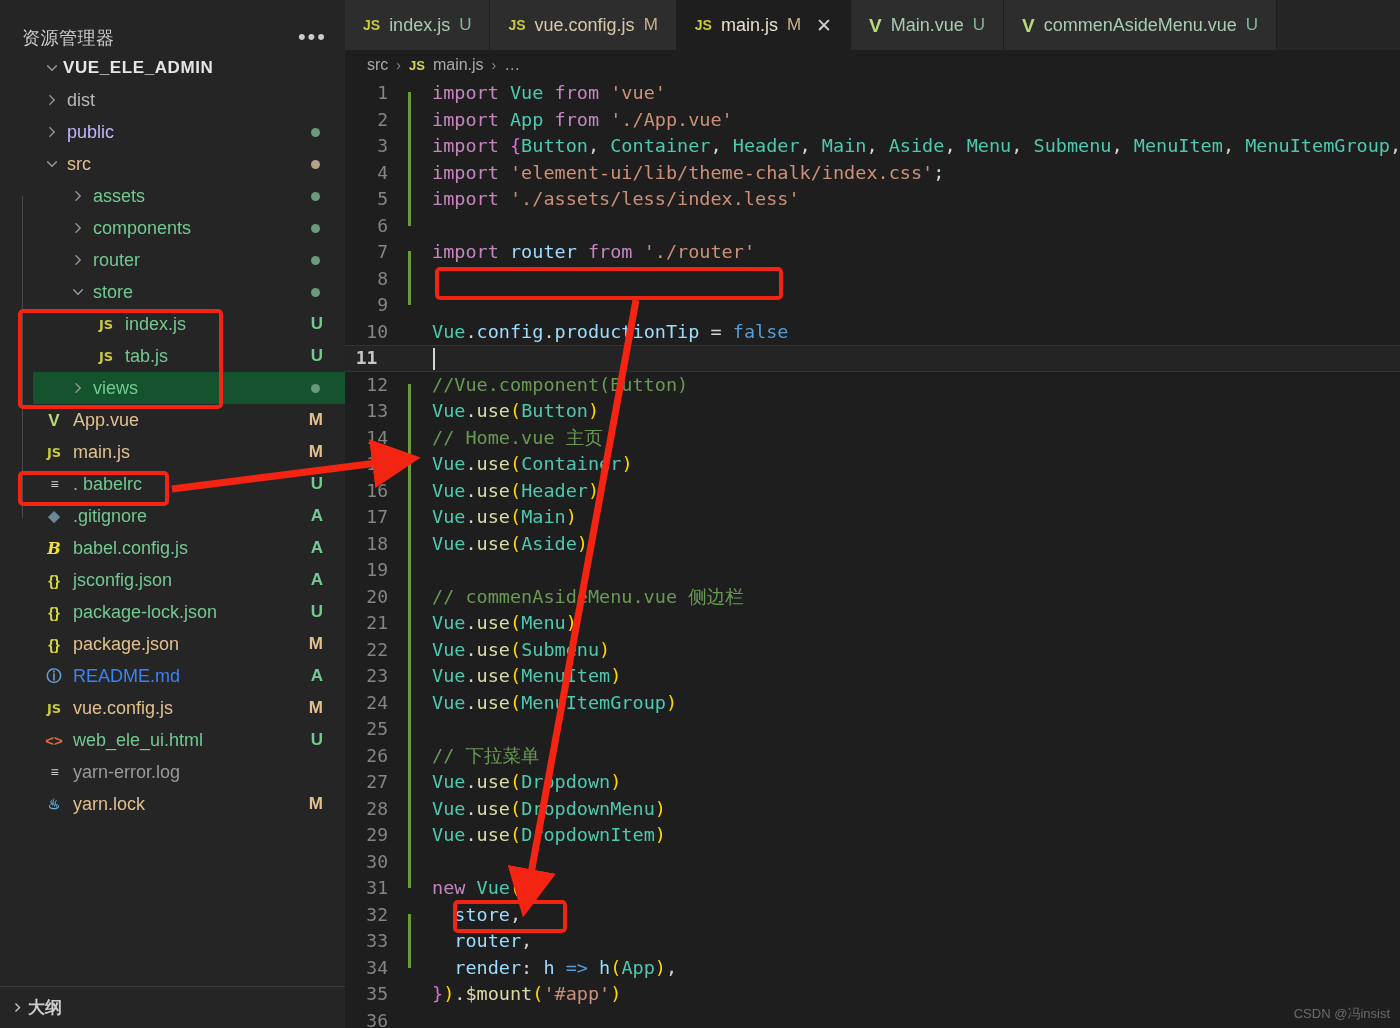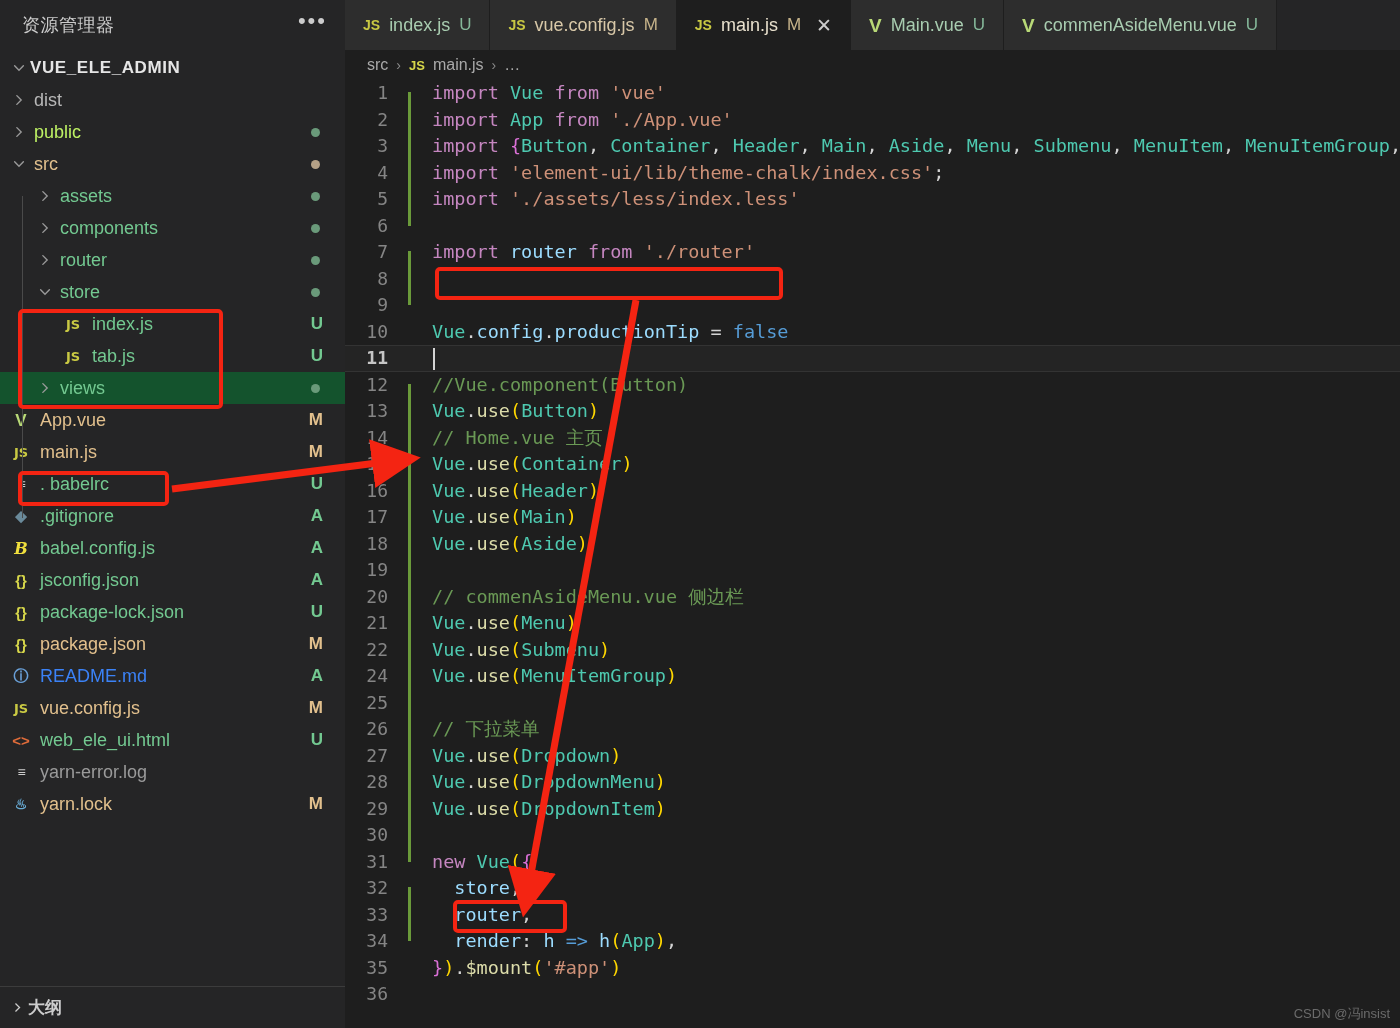--- a/index.html
+++ b/index.html
@@ -13,27 +13,27 @@
 
   
   .sidebar {
     width: 345px; height: 1028px;
     background: #252526;
     display: flex; flex-direction: column;
     position: relative;
     flex: 0 0 345px;
   }
   .sidebar-title {
-    height: 50px; display: flex; align-items: center;
+    height: 50px; display: flex; align-items: flex-end;
     padding: 0 18px 0 22px; justify-content: space-between;
     color: #cccccc; font-size: 18px; letter-spacing: .5px;
   }
   .dots-icon { color: #cccccc; font-size: 22px; letter-spacing: 2px; line-height: 10px; padding-bottom:8px; cursor: default; }
 
-  .tree { flex: 1 1 auto; overflow: hidden; position: relative; padding-top: 2px;}
+  .tree { flex: 1 1 auto; overflow: hidden; position: relative; padding-top: 2px; padding-left: 33px;}
   .row {
     height: 32px; display: flex; align-items: center;
     position: relative; font-size: 18px; color: #cccccc;
     white-space: nowrap;
   }
   .row.selected { background: #14532d; }
   .chev {
     width: 22px; min-width:22px; display:inline-flex; align-items:center; justify-content:center;
     color: #9a9a9a; font-size: 15px;
   }
@@ -91,21 +91,21 @@
     font-family: "DejaVu Sans Mono", monospace;
     font-size: 18.5px; line-height: 26.5px;
     overflow: hidden;
   }
   .cline { position: relative; height: 26.5px; display: flex; align-items: center; white-space: pre; }
   .cline.active { background: #242424; box-shadow: inset 0 1px 0 #333, inset 0 -1px 0 #333; }
   .lnum {
     width: 55px; min-width:55px; text-align: right; padding-right: 12px;
     color: #858585; font-size: 18px;
   }
-  .cline.active .lnum { color: #c6c6c6; font-weight: 700; }
+  .cline.active .lnum { color: #c6c6c6; font-weight: 700; text-align: center; }
   .fold {
     width: 22px; min-width: 22px; position: relative;
   }
   .fold.bar::after {
     content:""; position:absolute; left: 8px; top: -1px; width: 3px; height: 27.5px; background: #6a9a3a;
   }
   .ctext { padding-left: 10px; }
 
   
   .kw  { color: #c586c0; }
@@ -161,21 +161,21 @@
             </svg>
           </span>
           <span class="label" style="color:#b8b8b8">dist</span>
         </div>
         <div class="row" style="padding-left:8px">
           <span class="chev">
             <svg width="14" height="14" viewBox="0 0 16 16">
               <path d="M5.5 3 L10.5 8 L5.5 13" fill="none" stroke="currentColor" stroke-width="1.6" stroke-linecap="round"></path>
             </svg>
           </span>
-          <span class="label" style="color:#bef264">public</span>
+          <span class="label" style="color:#c4b5fd">public</span>
           <span class="dot" style="background:#6a9a7a"></span>
         </div>
         <div class="row" style="padding-left:8px">
           <span class="chev">
             <svg width="14" height="14" viewBox="0 0 16 16">
               <path d="M3 5.5 L8 10.5 L13 5.5" fill="none" stroke="currentColor" stroke-width="1.6" stroke-linecap="round"></path>
             </svg>
           </span>
           <span class="label" style="color:#e2c08d">src</span>
           <span class="dot" style="background:#b5a186"></span>
@@ -397,20 +397,21 @@
         <div class="cline"><span class="lnum">13</span><span class="fold bar"></span><span class="ctext"><span class="cls">Vue</span><span class="pun">.</span><span class="fn">use</span><span class="br1">(</span><span class="cls">Button</span><span class="br1">)</span></span></div>
         <div class="cline"><span class="lnum">14</span><span class="fold bar"></span><span class="ctext"><span class="cmt">// Home.vue 主页</span></span></div>
         <div class="cline"><span class="lnum">15</span><span class="fold bar"></span><span class="ctext"><span class="cls">Vue</span><span class="pun">.</span><span class="fn">use</span><span class="br1">(</span><span class="cls">Container</span><span class="br1">)</span></span></div>
         <div class="cline"><span class="lnum">16</span><span class="fold bar"></span><span class="ctext"><span class="cls">Vue</span><span class="pun">.</span><span class="fn">use</span><span class="br1">(</span><span class="cls">Header</span><span class="br1">)</span></span></div>
         <div class="cline"><span class="lnum">17</span><span class="fold bar"></span><span class="ctext"><span class="cls">Vue</span><span class="pun">.</span><span class="fn">use</span><span class="br1">(</span><span class="cls">Main</span><span class="br1">)</span></span></div>
         <div class="cline"><span class="lnum">18</span><span class="fold bar"></span><span class="ctext"><span class="cls">Vue</span><span class="pun">.</span><span class="fn">use</span><span class="br1">(</span><span class="cls">Aside</span><span class="br1">)</span></span></div>
         <div class="cline"><span class="lnum">19</span><span class="fold bar"></span><span class="ctext"></span></div>
         <div class="cline"><span class="lnum">20</span><span class="fold bar"></span><span class="ctext"><span class="cmt">// commenAsideMenu.vue 侧边栏</span></span></div>
         <div class="cline"><span class="lnum">21</span><span class="fold bar"></span><span class="ctext"><span class="cls">Vue</span><span class="pun">.</span><span class="fn">use</span><span class="br1">(</span><span class="cls">Menu</span><span class="br1">)</span></span></div>
         <div class="cline"><span class="lnum">22</span><span class="fold bar"></span><span class="ctext"><span class="cls">Vue</span><span class="pun">.</span><span class="fn">use</span><span class="br1">(</span><span class="cls">Submenu</span><span class="br1">)</span></span></div>
+        <div class="cline"><span class="lnum">23</span><span class="fold bar"></span><span class="ctext"><span class="cls">Vue</span><span class="pun">.</span><span class="fn">use</span><span class="br1">(</span><span class="cls">MenuItem</span><span class="br1">)</span></span></div>
         <div class="cline"><span class="lnum">24</span><span class="fold bar"></span><span class="ctext"><span class="cls">Vue</span><span class="pun">.</span><span class="fn">use</span><span class="br1">(</span><span class="cls">MenuItemGroup</span><span class="br1">)</span></span></div>
         <div class="cline"><span class="lnum">25</span><span class="fold bar"></span><span class="ctext"></span></div>
         <div class="cline"><span class="lnum">26</span><span class="fold bar"></span><span class="ctext"><span class="cmt">// 下拉菜单</span></span></div>
         <div class="cline"><span class="lnum">27</span><span class="fold bar"></span><span class="ctext"><span class="cls">Vue</span><span class="pun">.</span><span class="fn">use</span><span class="br1">(</span><span class="cls">Dropdown</span><span class="br1">)</span></span></div>
         <div class="cline"><span class="lnum">28</span><span class="fold bar"></span><span class="ctext"><span class="cls">Vue</span><span class="pun">.</span><span class="fn">use</span><span class="br1">(</span><span class="cls">DropdownMenu</span><span class="br1">)</span></span></div>
         <div class="cline"><span class="lnum">29</span><span class="fold bar"></span><span class="ctext"><span class="cls">Vue</span><span class="pun">.</span><span class="fn">use</span><span class="br1">(</span><span class="cls">DropdownItem</span><span class="br1">)</span></span></div>
         <div class="cline"><span class="lnum">30</span><span class="fold bar"></span><span class="ctext"></span></div>
         <div class="cline"><span class="lnum">31</span><span class="fold"></span><span class="ctext"><span class="kw">new</span><span class="pun"> </span><span class="cls">Vue</span><span class="br1">(</span><span class="br2">{</span></span></div>
         <div class="cline"><span class="lnum">32</span><span class="fold bar"></span><span class="ctext"><span class="pun"> </span><span class="pun"> </span><span class="id">store</span><span class="pun">,</span></span></div>
         <div class="cline"><span class="lnum">33</span><span class="fold bar"></span><span class="ctext"><span class="pun"> </span><span class="pun"> </span><span class="id">router</span><span class="pun">,</span></span></div>

